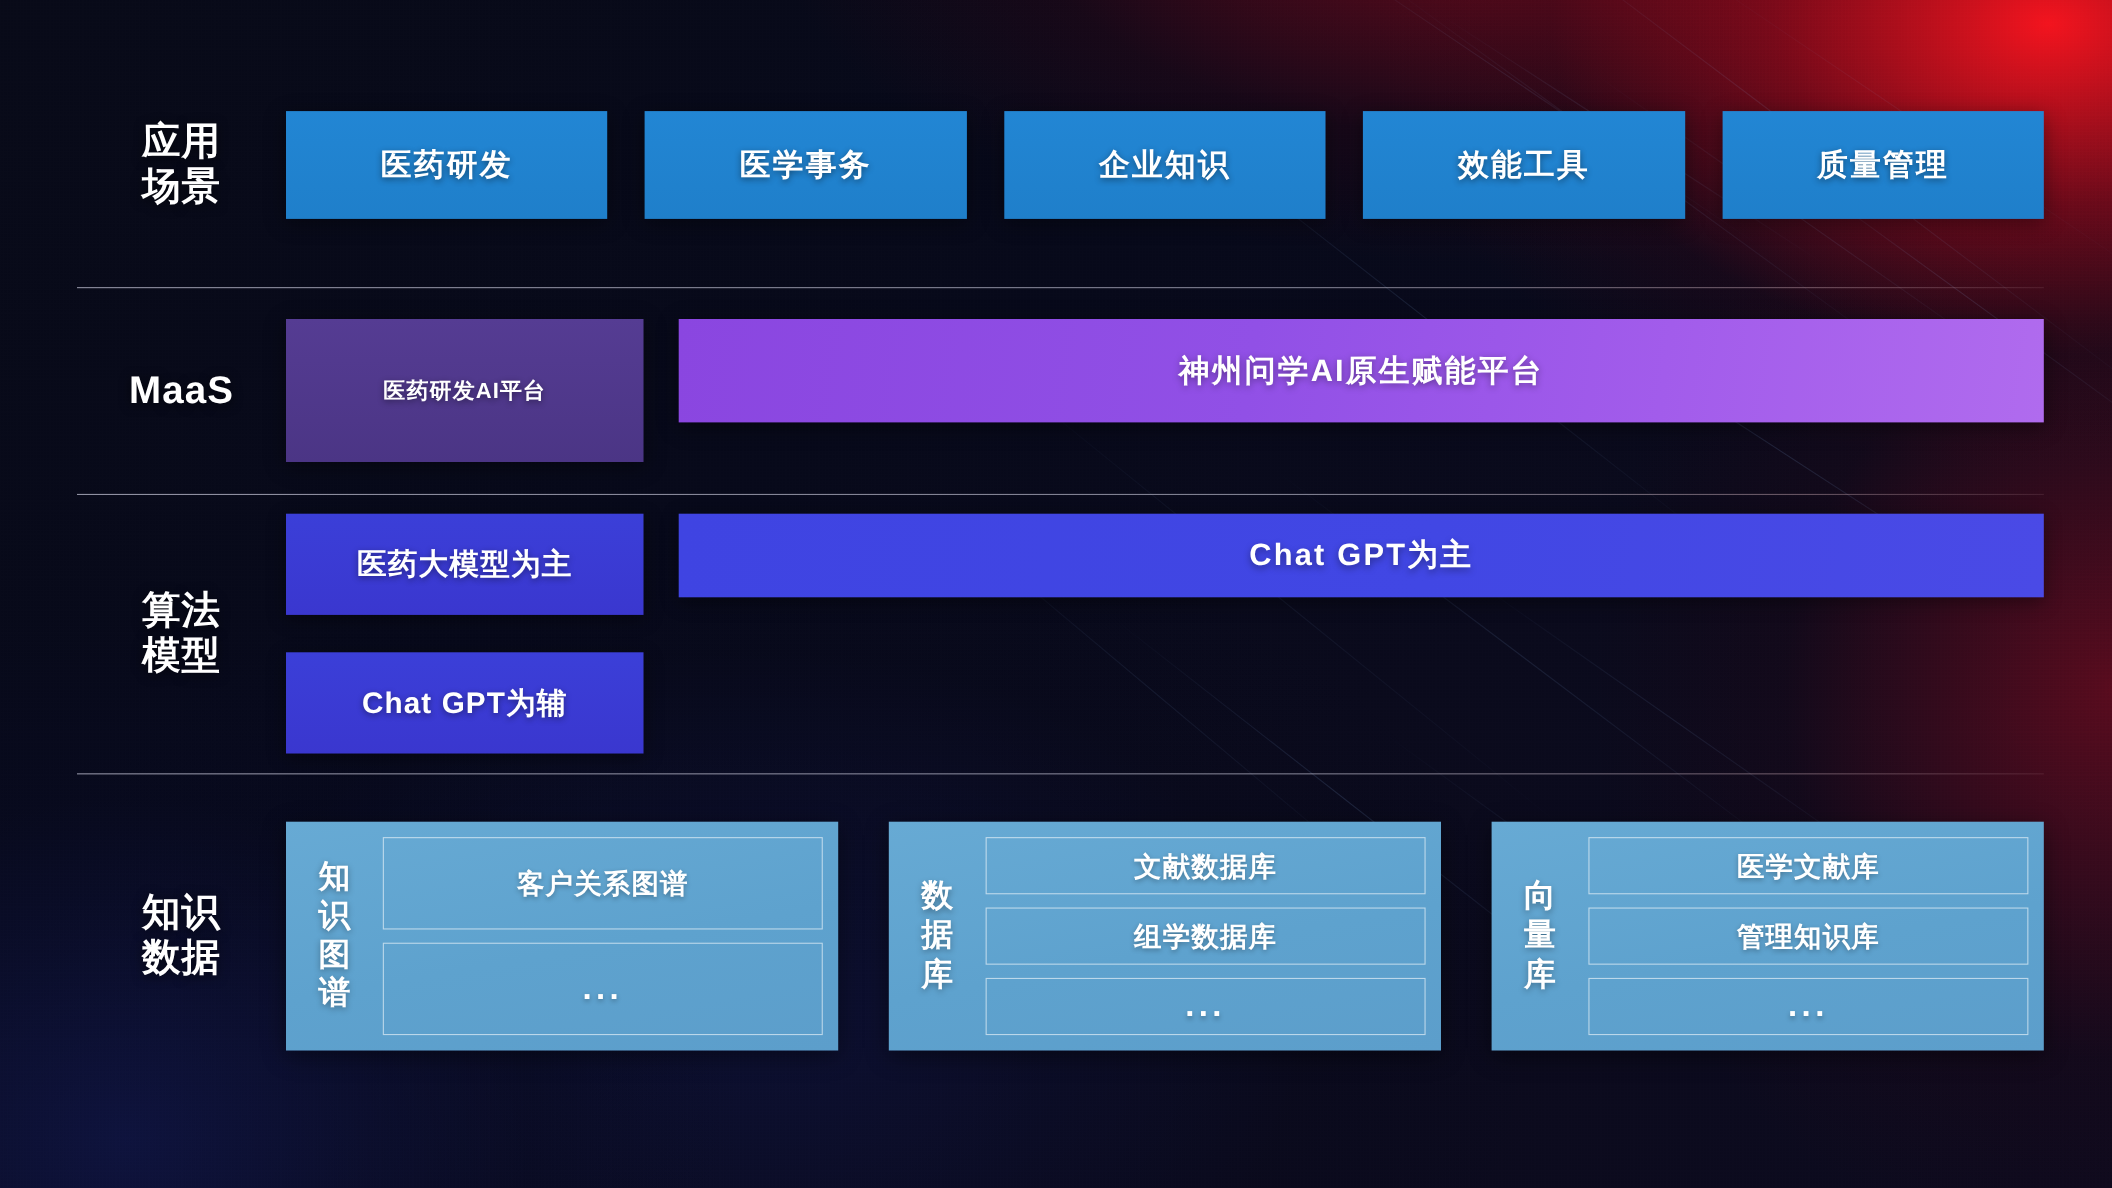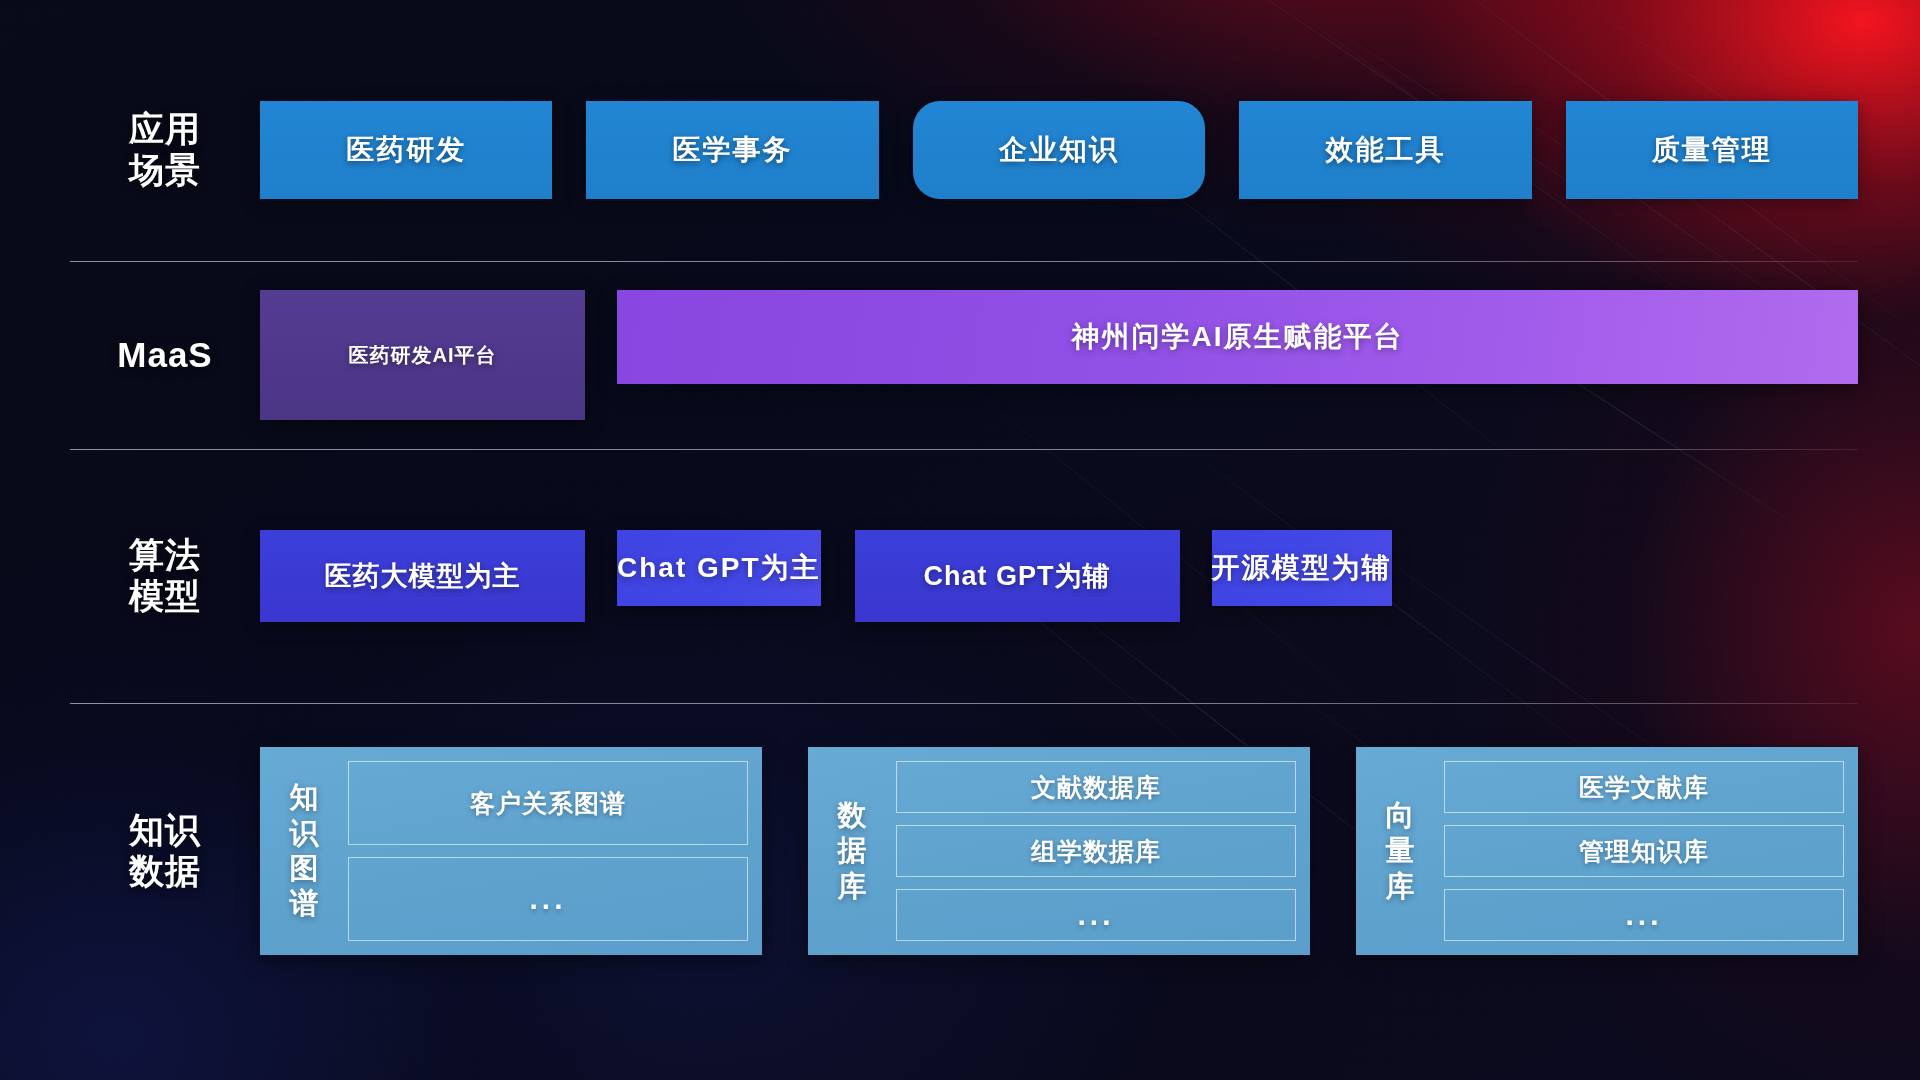--- a/index.html
+++ b/index.html
@@ -238,47 +238,46 @@
 </div>
 
 <div id="stage">
 
   <div class="row" id="row-app" style="top:90px; height:120px; padding:0 62px 0 70px;">
     <div class="rowlabel">应用
 场景</div>
     <div class="rowbody" id="app-cards" style="gap: 34px;">
         <div class="app-card" style="flex: 1 1 0px;">医药研发</div>
         <div class="app-card" style="flex: 1 1 0px;">医学事务</div>
-        <div class="app-card" style="flex: 1 1 0px; border-radius: 27px;">企业知识</div>
+        <div class="app-card" style="flex: 1 1 0px;">企业知识</div>
         <div class="app-card" style="flex: 1 1 0px;">效能工具</div>
         <div class="app-card" style="flex: 1 1 0px;">质量管理</div>
       </div>
   </div>
   <div class="divider" style="top:261px;"></div>
 
   <div class="row" id="row-maas" style="top:290px; height:130px; padding:0 62px 0 70px;">
     <div class="rowlabel">MaaS</div>
     <div class="rowbody">
       <div class="maas-left">医药研发AI平台</div>
       <div class="maas-right">神州问学AI原生赋能平台</div>
     </div>
   </div>
   <div class="divider" style="top:449px;"></div>
 
   <div class="row" id="row-algo" style="top:470px; height:212px; padding:0 62px 0 70px; align-items:center;">
     <div class="rowlabel">算法
 模型</div>
-    <div class="rowbody" style="flex-direction:row; gap:34px;">
+    <div class="rowbody" style="flex-direction:column; gap:34px;">
       <div style="display:flex; align-items:stretch;">
         <div class="algo-left">医药大模型为主</div>
         <div class="algo-right">Chat GPT为主</div>
       </div>
       <div style="display:flex; align-items:stretch;">
         <div class="algo-left">Chat GPT为辅</div>
-        <div class="algo-right">开源模型为辅</div>
       </div>
     </div>
   </div>
   <div class="divider" style="top:703px;"></div>
 
   <div class="row" id="row-knowledge" style="top:730px; height:242px; padding:0 62px 0 70px;">
     <div class="rowlabel">知识
 数据</div>
     <div class="rowbody" id="kn-panels" style="gap:46px;">
         <div class="kn-panel" style="flex: 1 1 0px;">

